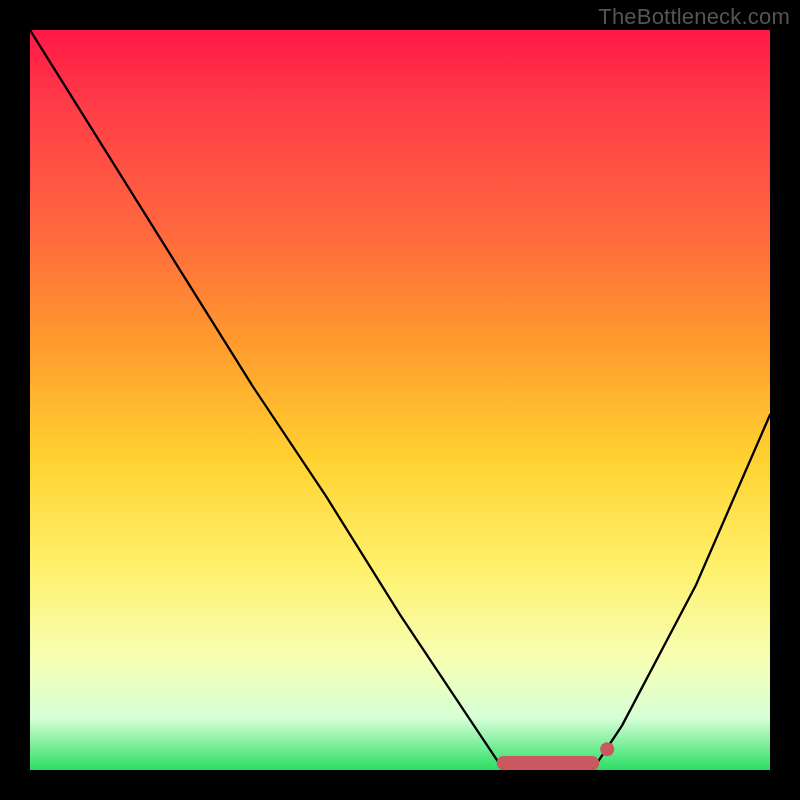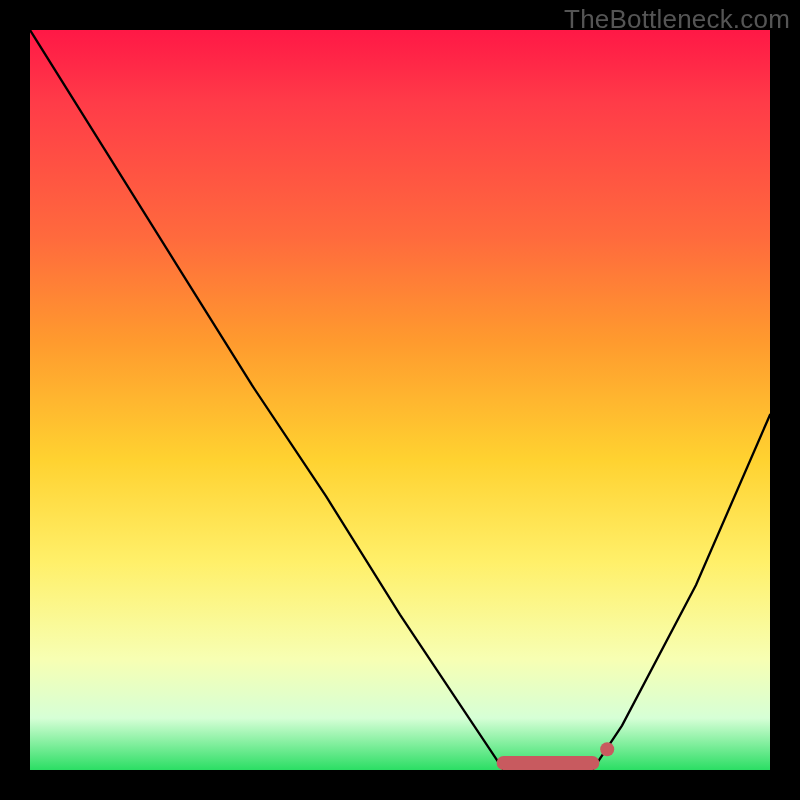--- a/index.html
+++ b/index.html
@@ -15,21 +15,21 @@
     position: relative;
     width: 800px;
     height: 800px;
     background: #000;
   }
   .watermark {
     position: absolute;
     top: 4px;
     right: 10px;
     color: #555;
-    font-size: 26px;
+    font-size: 22px;
     font-weight: 500;
     letter-spacing: 0.2px;
     z-index: 10;
   }
   .plot-area {
     position: absolute;
     left: 30px;
     top: 30px;
     width: 740px;
     height: 740px;

